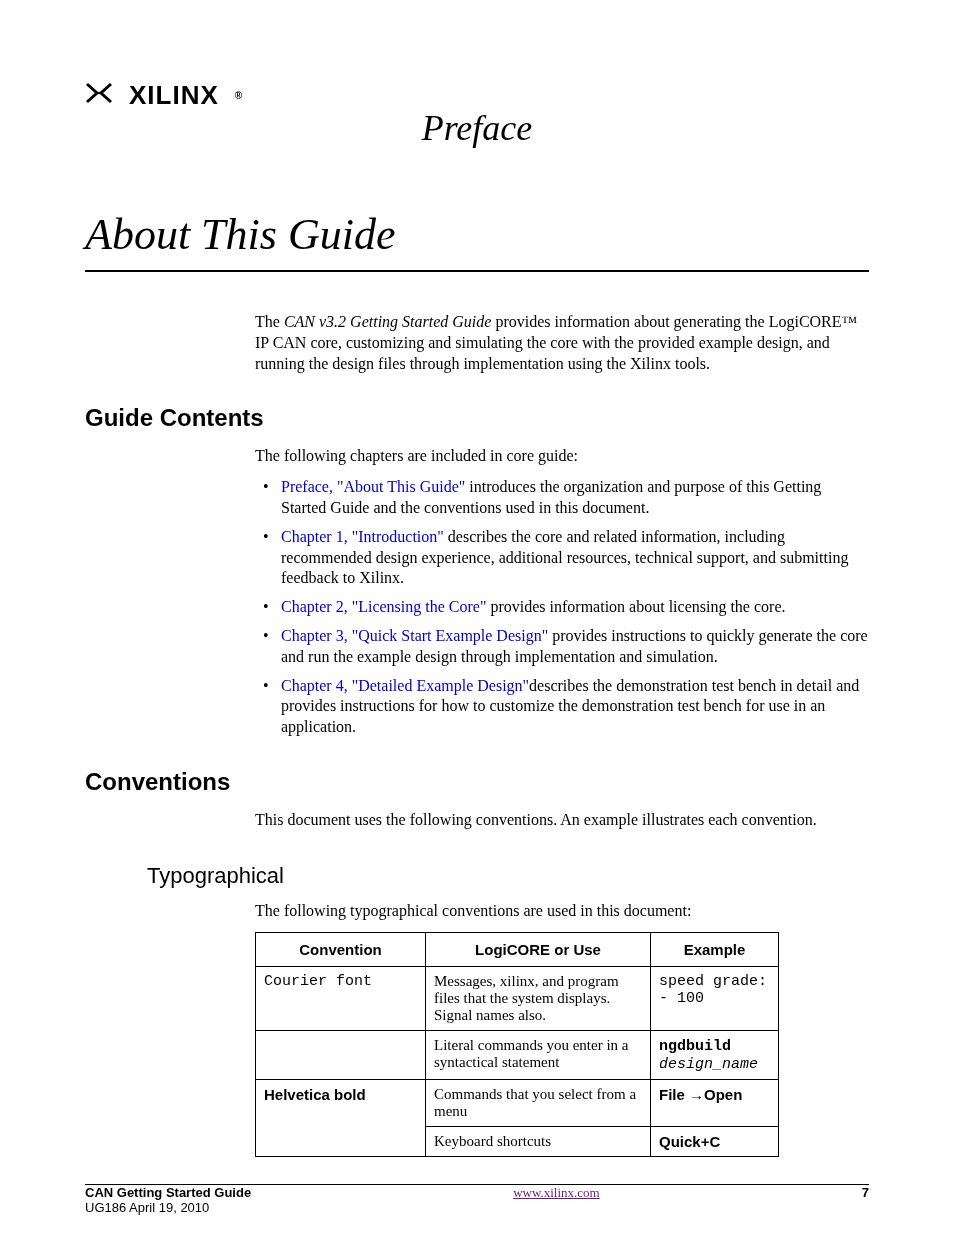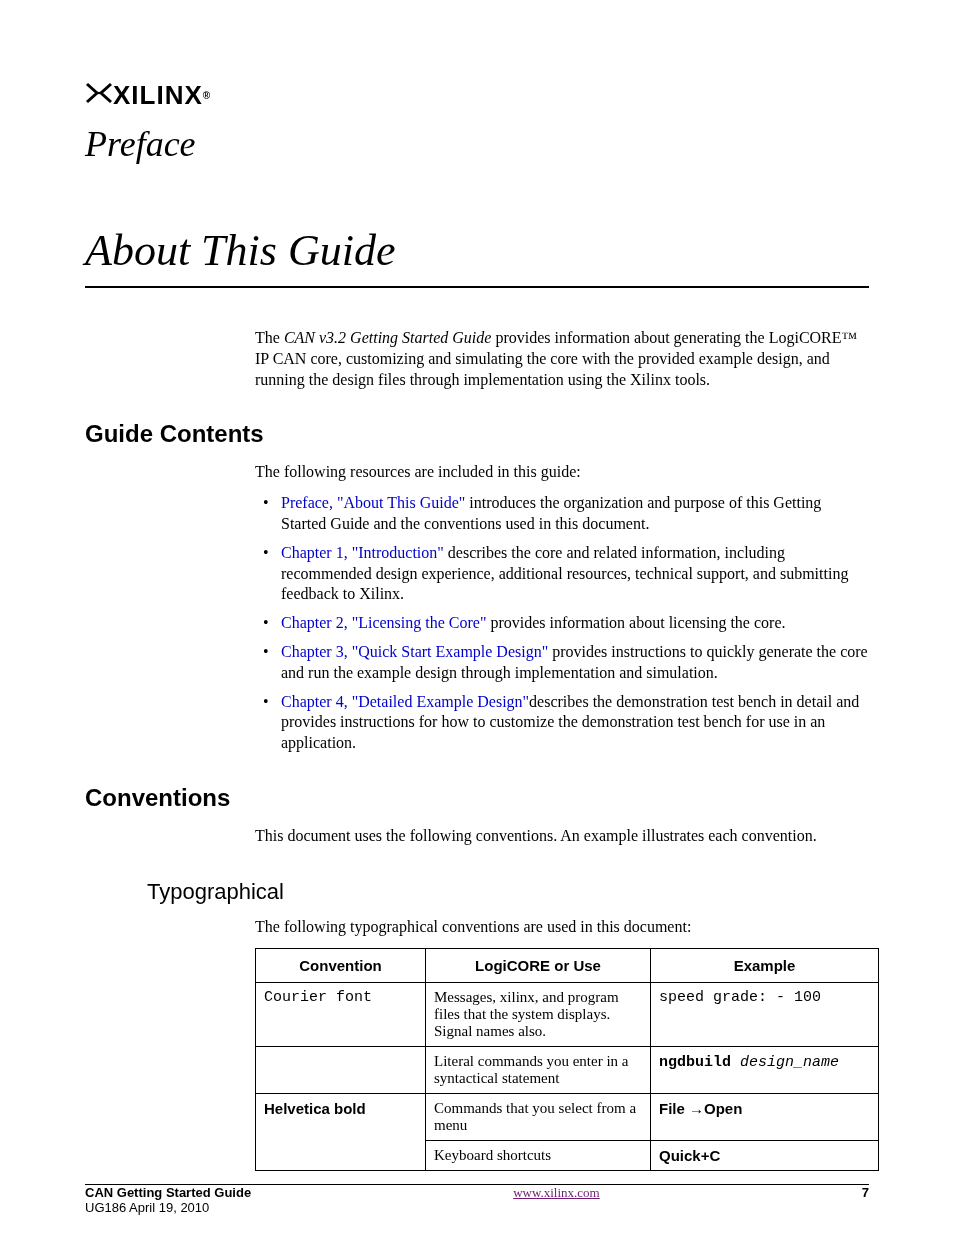--- a/index.html
+++ b/index.html
@@ -12,30 +12,30 @@
     position: relative;
   }
   .page {
     padding: 80px 85px 0 85px;
   }
   .logo {
     font-family: Arial, sans-serif;
     font-weight: bold;
     font-size: 26px;
     letter-spacing: 1px;
-    margin-bottom: 22px;
+    margin-bottom: 6px;
     display: flex;
     align-items: center;
-    gap: 0;
+    gap: 16px;
   }
   .logo-x {
     display: inline-block;
   }
   .preface {
-    text-align: left;
+    text-align: center;
     font-family: Georgia, serif;
     font-style: italic;
     font-size: 36px;
     font-weight: normal;
     margin-top: -10px;
     margin-bottom: 60px;
   }
   .main-title {
     font-family: Georgia, serif;
     font-style: italic;
@@ -85,21 +85,21 @@
   h3.sub {
     font-family: Arial, Helvetica, sans-serif;
     font-weight: normal;
     font-size: 22px;
     margin-left: 62px;
     margin-bottom: 12px;
   }
   table.conv {
     margin-left: 170px;
     border-collapse: collapse;
-    width: 624px;
+    width: 524px;
     font-size: 15px;
   }
   table.conv th, table.conv td {
     border: 1px solid #000;
     padding: 6px 8px;
     text-align: left;
     vertical-align: top;
   }
   table.conv th {
     font-family: Arial, Helvetica, sans-serif;
@@ -144,21 +144,21 @@
   <div class="preface">Preface</div>
 
   <h1 class="main-title">About This Guide</h1>
 
   <p class="intro-para">
     <span>The </span><span class="it">CAN v3.2 Getting Started Guide</span><span> provides information about generating the LogiCORE™ IP CAN core, customizing and simulating the core with the provided example design, and running the design files through implementation using the Xilinx tools.</span>
   </p>
 
   <h2 class="section">Guide Contents</h2>
   <div class="section-body">
-    <p>The following resources are included in this guide:</p>
+    <p>The following chapters are included in core guide:</p>
     <ul class="bullets">
       <li><span class="link">Preface, "About This Guide"</span><span> introduces the organization and purpose of this Getting Started Guide and the conventions used in this document.</span></li>
       <li><span class="link">Chapter 1, "Introduction"</span><span> describes the core and related information, including recommended design experience, additional resources, technical support, and submitting feedback to Xilinx.</span></li>
       <li><span class="link">Chapter 2, "Licensing the Core"</span><span> provides information about licensing the core.</span></li>
       <li><span class="link">Chapter 3, "Quick Start Example Design"</span><span> provides instructions to quickly generate the core and run the example design through implementation and simulation.</span></li>
       <li><span class="link">Chapter 4, "Detailed Example Design"</span><span>describes the demonstration test bench in detail and provides instructions for how to customize the demonstration test bench for use in an application.</span></li>
     </ul>
   </div>
 
   <div class="spacer"></div>

